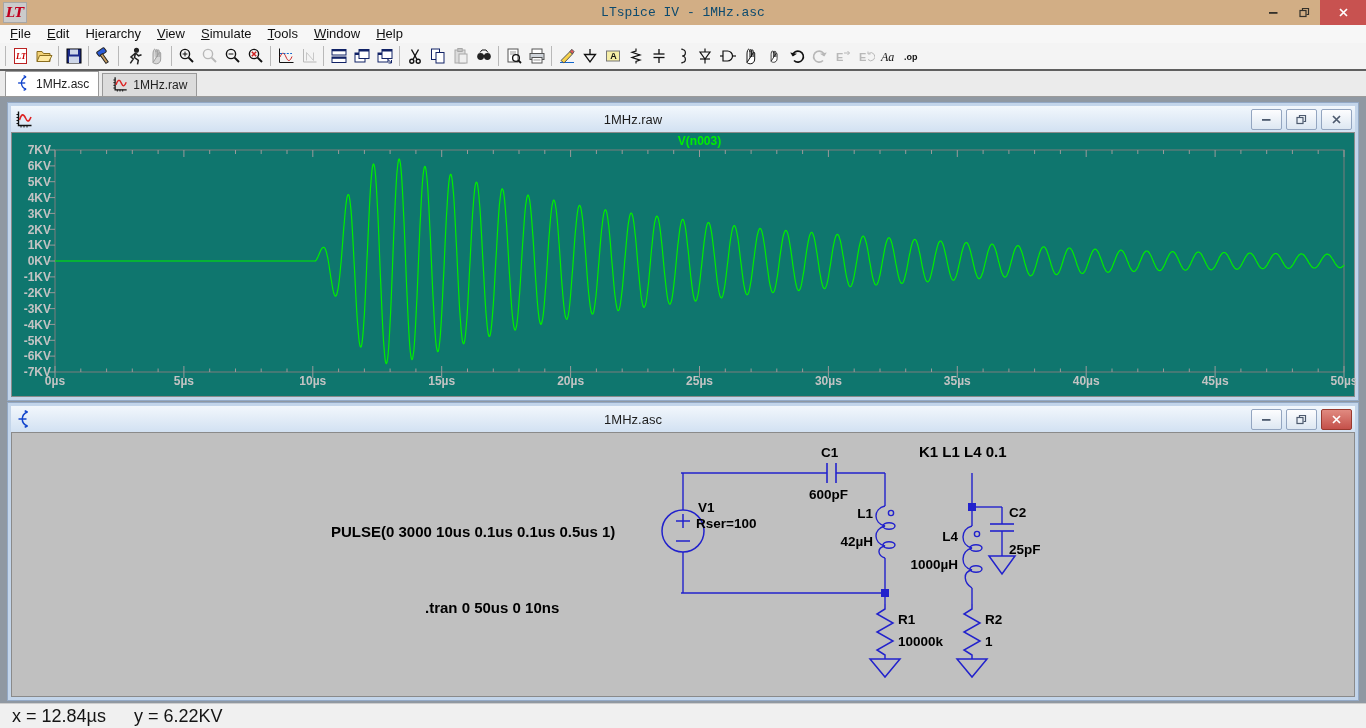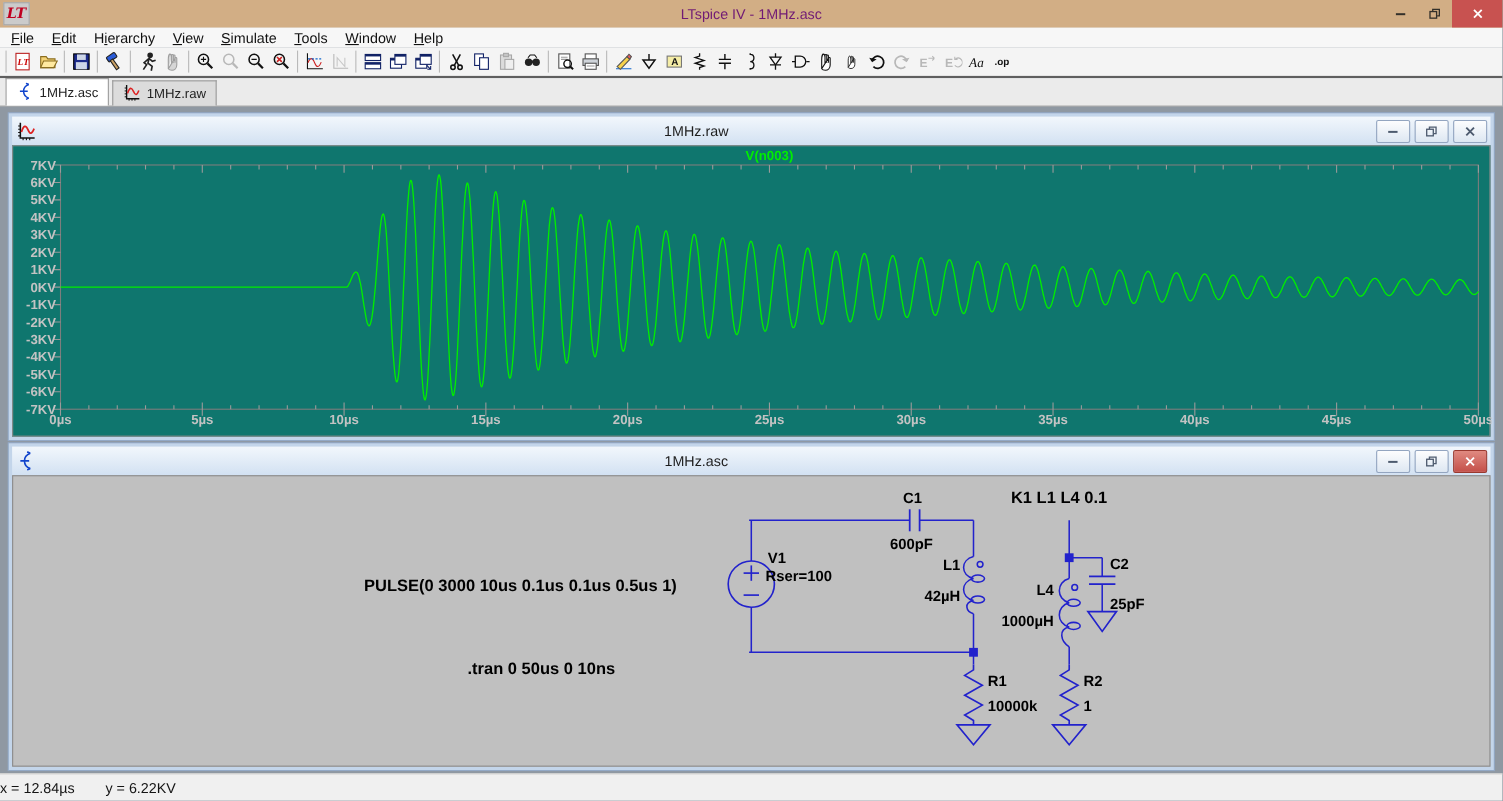--- a/index.html
+++ b/index.html
@@ -1,24 +1,24 @@
 <!DOCTYPE html>
 <html><head>
 <meta charset="utf-8">
 <style>
   html,body{margin:0;padding:0;width:1366px;height:728px;overflow:hidden;}
   body{font-family:"Liberation Sans",sans-serif;background:#8f98a2;position:relative;user-select:none;}
   .titlebar{position:absolute;left:0;top:0;right:0;height:25px;background:#d2ae85;border-bottom:1px solid #b5926a;display:flex;align-items:center;}
   .logo{width:22px;height:19px;margin-left:3px;background:#cbcbcb;border:1px solid #a7a7a7;color:#c00020;
         font:italic bold 13px "DejaVu Serif",serif;display:flex;align-items:center;justify-content:center;}
-  .main-title{position:absolute;left:0;right:0;text-align:center;font-size:13px;color:#701a75;}
+  .main-title{position:absolute;left:0;right:0;text-align:center;font-size:13px;color:#0c4a6e;font-family:Liberation Mono, monospace;}
   .wincontrols{margin-left:auto;display:flex;height:100%;position:relative;z-index:2;}
   .wc-btn{width:31px;height:100%;display:flex;align-items:center;justify-content:center;color:#33302a;}
   .wc-btn.close{width:46px;background:#c85250;color:#fff;}
-  .menubar{position:absolute;left:0;top:25px;right:0;height:18px;background:#f7f7f7;display:flex;align-items:center;font-size:13px;color:#111;padding-left:2px;}
+  .menubar{position:absolute;left:0;top:25px;right:0;height:18px;background:#f7f7f7;display:flex;font-size:13px;color:#111;padding-left:2px;}
   .menu-item{padding:1px 8px;}
   .toolbar{position:absolute;left:0;top:43px;right:0;height:26px;background:#f4f4f4;border-bottom:2px solid #5f5f5f;display:flex;align-items:center;padding-left:2px;}
   .tb-btn{width:23px;height:22px;display:flex;align-items:center;justify-content:center;}
   .tb-btn svg{width:18px;height:18px;}
   .tb-sep{width:1px;height:20px;background:#b9b9b9;margin:0 3px;}
   .tabbar{position:absolute;left:0;top:71px;right:0;height:26px;background:#ebebeb;border-bottom:1px solid #9a9a9a;display:flex;align-items:flex-end;padding-left:5px;box-sizing:border-box;}
   .tab{display:flex;align-items:center;gap:5px;height:22px;padding:0 9px;border:1px solid #9a9a9a;border-bottom:none;background:#dcdcdc;margin-right:3px;font-size:12px;color:#222;}
   .tab.active{background:#fff;height:24px;}
   .tab svg{width:16px;height:16px;}
   .mdi{position:absolute;left:0;top:97px;right:0;bottom:25px;background:#8f98a2;}
@@ -33,21 +33,21 @@
   .cw-btn{width:29px;height:19px;border:1px solid #93a5c0;border-radius:2px;margin-left:4px;background:linear-gradient(#fdfdfe,#dde7f2);
           display:flex;align-items:center;justify-content:center;color:#4d5a6e;}
   .cw-btn.close-active{background:linear-gradient(#e08a80,#c4504a);border-color:#99392f;color:#fff;}
   .wavecontent{position:absolute;left:3px;right:3px;top:29px;bottom:3px;background:#0f766e;border:1px solid #8a8a8a;}
   .schemcontent{position:absolute;left:3px;right:3px;top:29px;bottom:3px;background:#c0c0c0;border:1px solid #8a8a8a;}
   .wavecontent svg,.schemcontent svg{position:absolute;left:0;top:0;}
   .axlab{font:bold 12px "Liberation Sans",sans-serif;fill:#c3c3c3;}
   .leg{font:bold 12px "Liberation Sans",sans-serif;}
   .clab{font:bold 13.5px "Liberation Sans",sans-serif;fill:#000;}
   .cann{font:bold 15px "Liberation Sans",sans-serif;fill:#000;}
-  .statusbar{position:absolute;left:0;bottom:0;right:0;height:25px;background:#f0f0f0;border-top:1px solid #cdcdcd;display:flex;align-items:center;font-size:13px;color:#141414;padding-left:0;gap:28px;box-sizing:border-box;}
+  .statusbar{position:absolute;left:0;bottom:0;right:0;height:25px;background:#f0f0f0;border-top:1px solid #cdcdcd;display:flex;align-items:center;font-size:18px;color:#141414;padding-left:12px;gap:28px;box-sizing:border-box;}
 </style>
 </head>
 <body>
 
 <div class="app">
 
   <div class="titlebar">
     <div class="logo">LT</div>
     <div class="main-title">LTspice IV - 1MHz.asc</div>
     <div class="wincontrols" id="main-controls">

